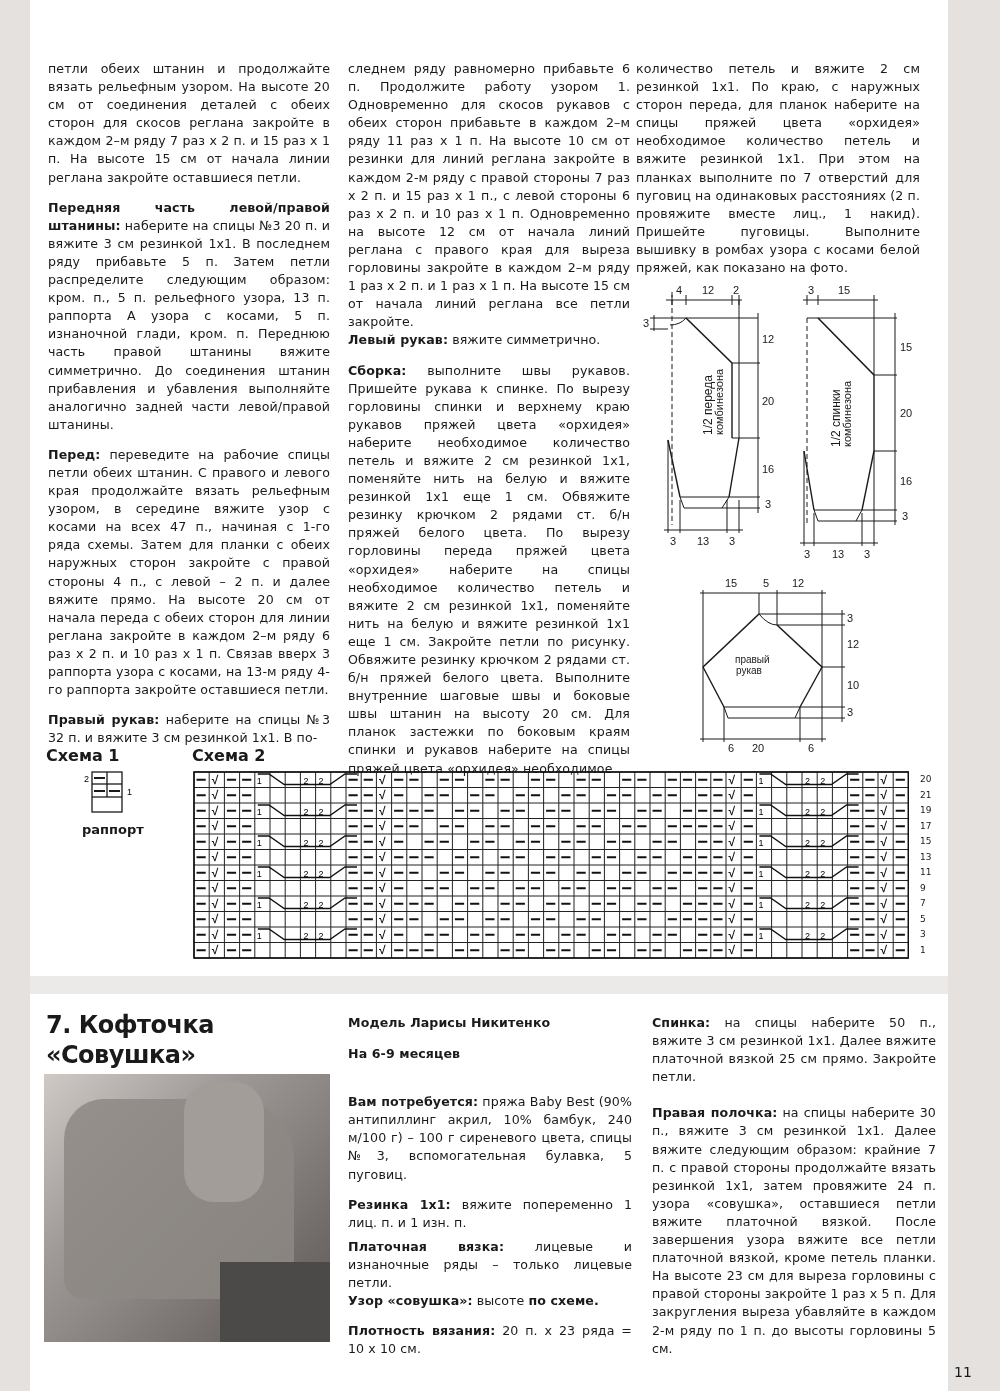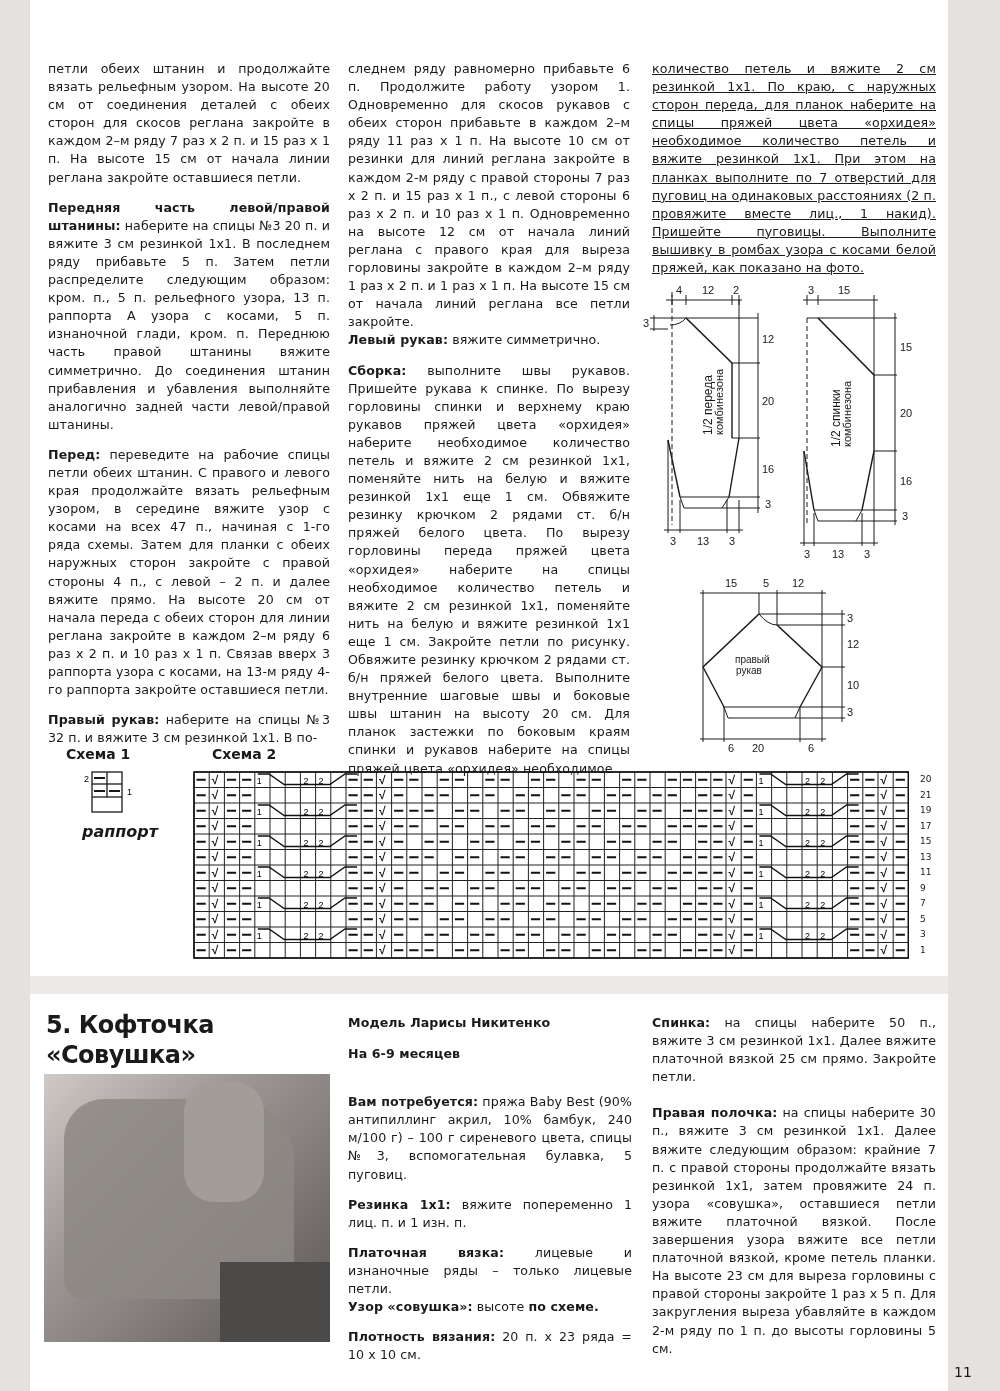--- a/index.html
+++ b/index.html
@@ -7,29 +7,29 @@
   .edge-left{position:absolute;left:0;top:0;width:30px;height:1391px;background:#e4e1de;}
   .edge-right{position:absolute;right:0;top:0;width:52px;height:1391px;background:#e4e1de;}
   .panel{position:absolute;background:#fff;}
   .panel-top{left:30px;top:0;width:918px;height:976px;}
   .panel-bottom{left:30px;top:994px;width:918px;height:397px;}
   .col{position:absolute;font-size:12.6px;line-height:18.1px;text-align:justify;letter-spacing:0.1px;}
   .col p{margin:0 0 12px 0;}
   .b{font-weight:bold;}
   .c1{left:48px;top:60px;width:282px;}
   .c2{left:348px;top:60px;width:282px;}
-  .c3{left:652px;top:60px;width:284px;text-decoration:underline;}
+  .c3{left:636px;top:60px;width:284px;}
   .b1{left:348px;top:1014px;width:284px;}
   .b2{left:652px;top:1014px;width:284px;}
   .title{position:absolute;left:46px;top:1010px;font-size:24px;line-height:30px;font-weight:bold;letter-spacing:-0.5px;}
   .photo{position:absolute;left:44px;top:1074px;width:286px;height:268px;background:linear-gradient(135deg,#cfcac6 0%,#9e9996 35%,#8a8582 55%,#6f6a68 80%,#5c5856 100%);}
   .photo .sweater{position:absolute;left:20px;top:25px;width:230px;height:200px;border-radius:40px 60px 20px 20px;background:#8d8884;opacity:.85;}
   .photo .sleeve{position:absolute;left:140px;top:8px;width:80px;height:120px;border-radius:30px;background:#a29d99;}
   .photo .jeans{position:absolute;right:0;bottom:0;width:110px;height:80px;background:#4c4a49;}
-  .schema-label{position:absolute;font-size:14px;font-weight:bold;margin-left:20px;}
+  .schema-label{position:absolute;font-size:16px;font-weight:bold;}
   .pagenum{position:absolute;left:954px;top:1364px;font-size:14px;}
   svg text{font-family:"Liberation Sans",sans-serif;}
 </style>
 </head>
 <body>
 
 <div class="edge-left"></div>
 <div class="edge-right"></div>
 
 <div class="panel panel-top"></div>
@@ -189,21 +189,21 @@
     <line x1="25" y1="2" x2="25" y2="27"></line>
     <line x1="10" y1="14" x2="40" y2="14"></line>
     <line x1="10" y1="27" x2="40" y2="27"></line>
     <line x1="12" y1="8" x2="23" y2="8" stroke-width="2"></line>
     <line x1="12" y1="21" x2="23" y2="21" stroke-width="2"></line>
     <line x1="27" y1="21" x2="38" y2="21" stroke-width="2"></line>
   </g>
   <text x="2" y="12" font-size="9">2</text>
   <text x="45" y="25" font-size="9">1</text>
 </svg>
-<div style="position:absolute;left:82px;top:822px;font-size:16px;font-weight:bold;font-style:italic;">раппорт</div>
+<div style="position:absolute;left:82px;top:822px;font-size:13px;font-weight:bold;">раппорт</div>
 
 <div class="schema-label" style="left:192px;top:746px;text-align:center;">Схема 2</div>
 <div id="scheme2" style="position:absolute;left:193px;top:771px;"><svg width="716.4" height="188">
       <line x1="1" y1="1" x2="1" y2="187" stroke="#222" stroke-width="1"></line>
       <line x1="16.2" y1="1" x2="16.2" y2="187" stroke="#222" stroke-width="1"></line>
       <line x1="31.4" y1="1" x2="31.4" y2="187" stroke="#222" stroke-width="1"></line>
       <line x1="46.599999999999994" y1="1" x2="46.599999999999994" y2="187" stroke="#222" stroke-width="1"></line>
       <line x1="61.8" y1="1" x2="61.8" y2="187" stroke="#222" stroke-width="1"></line>
       <line x1="77" y1="1" x2="77" y2="187" stroke="#222" stroke-width="1"></line>
       <line x1="92.19999999999999" y1="1" x2="92.19999999999999" y2="187" stroke="#222" stroke-width="1"></line>
@@ -664,35 +664,35 @@
     <div>13</div>
     <div>11</div>
     <div>9</div>
     <div>7</div>
     <div>5</div>
     <div>3</div>
     <div>1</div>
   </div>
 
 <div class="title">
-  <div>5. Кофточка</div>
+  <div>7. Кофточка</div>
   <div>«Совушка»</div>
 </div>
 
 <div class="photo">
   <div class="sweater"></div>
   <div class="sleeve"></div>
   <div class="jeans"></div>
 </div>
 
 <div class="col b1">
   <p style="margin-bottom:13px"><span class="b">Модель Ларисы Никитенко</span></p>
   <p style="margin-bottom:30px"><span class="b">На 6-9 месяцев</span></p>
   <p><span class="b">Вам потребуется:</span><span> пряжа Baby Best (90% антипиллинг акрил, 10% бамбук, 240 м/100 г) – 100 г сиреневого цвета, спицы №3, вспомогательная булавка, 5 пуговиц.</span></p>
-  <p style="margin-bottom:12px"><span class="b">Резинка 1x1:</span><span> вяжите попеременно 1 лиц. п. и 1 изн. п.</span></p>
+  <p style="margin-bottom:6px"><span class="b">Резинка 1x1:</span><span> вяжите попеременно 1 лиц. п. и 1 изн. п.</span></p>
   <p style="margin-bottom:0"><span class="b">Платочная вязка:</span><span> лицевые и изнаночные ряды – только лицевые петли.</span></p>
   <p><span class="b">Узор «совушка»:</span><span> высоте </span><span class="b">по схеме.</span></p>
   <p><span class="b">Плотность вязания:</span><span> 20 п. x 23 ряда = 10 x 10 см.</span></p>
 </div>
 
 <div class="col b2">
   <p style="margin-bottom:18px"><span class="b">Спинка:</span><span> на спицы наберите 50 п., вяжите 3 см резинкой 1x1. Далее вяжите платочной вязкой 25 см прямо. Закройте петли.</span></p>
   <p><span class="b">Правая полочка:</span><span> на спицы наберите 30 п., вяжите 3 см резинкой 1x1. Далее вяжите следующим образом: крайние 7 п. с правой стороны продолжайте вязать резинкой 1x1, затем провяжите 24 п. узора «совушка», оставшиеся петли вяжите платочной вязкой. После завершения узора вяжите все петли платочной вязкой, кроме петель планки. На высоте 23 см для выреза горловины с правой стороны закройте 1 раз x 5 п. Для закругления выреза убавляйте в каждом 2-м ряду по 1 п. до высоты горловины 5 см.</span></p>
 </div>
 

